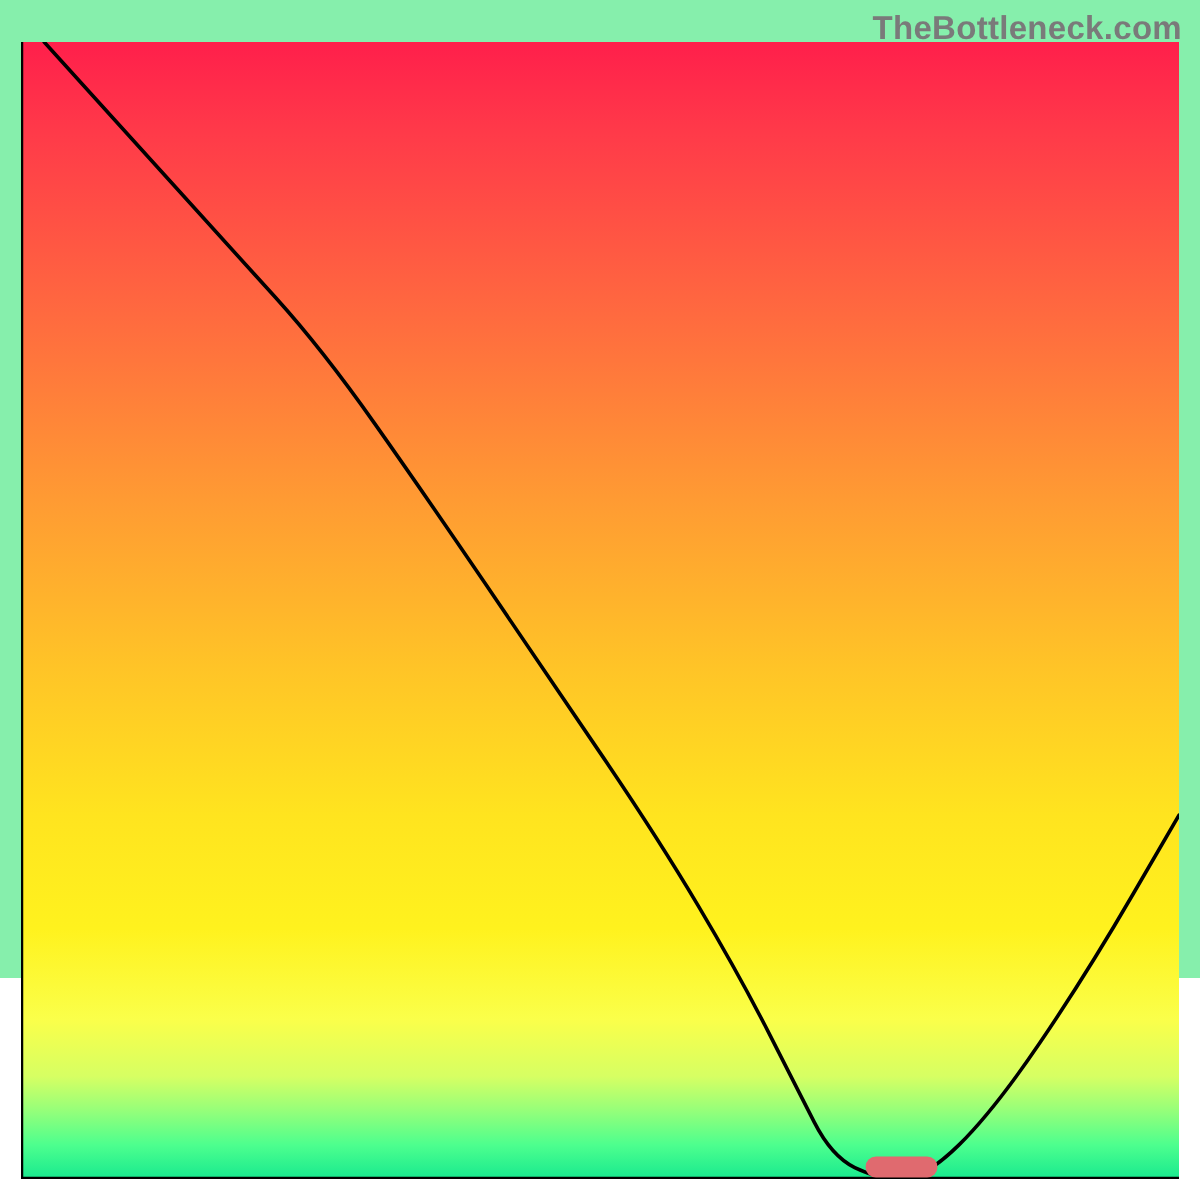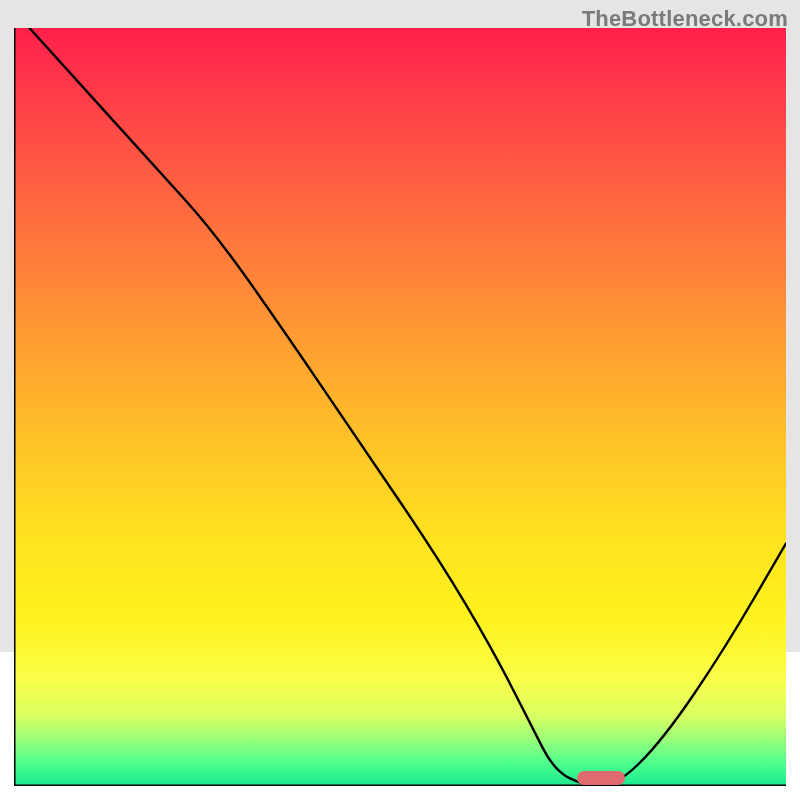--- a/index.html
+++ b/index.html
@@ -7,21 +7,21 @@
     padding: 0;
     width: 800px;
     height: 800px;
     overflow: hidden;
     font-family: Arial, Helvetica, sans-serif;
   }
   .chart-container {
     position: relative;
     width: 800px;
     height: 652px;
-    background: #e5e5e5;
+    background: #86efac;
   }
   .watermark {
     position: absolute;
     top: 6px;
     right: 12px;
     font-size: 22px;
     font-weight: 600;
     color: #7a7a7a;
     letter-spacing: 0.2px;
     z-index: 5;

